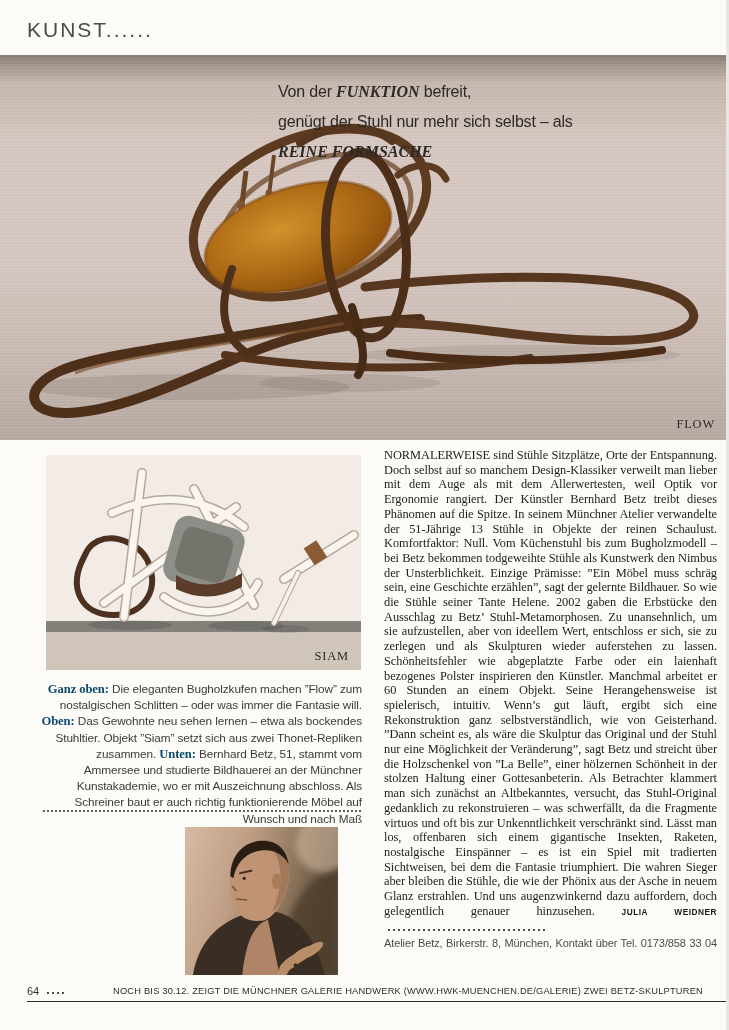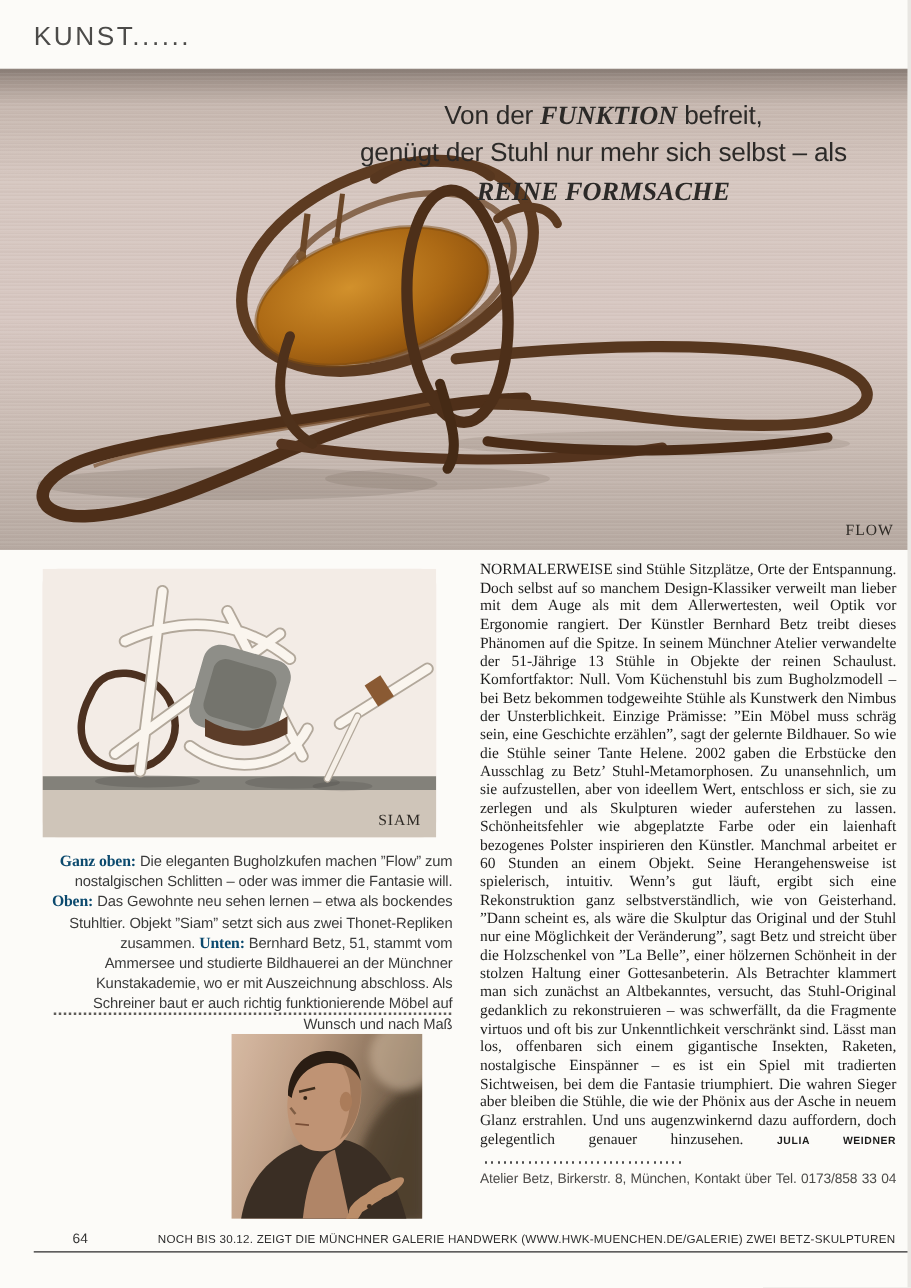--- a/index.html
+++ b/index.html
@@ -8,28 +8,28 @@
   
   .kicker{position:absolute;left:27px;top:18px;font-size:21px;letter-spacing:2px;
           color:#4c4b49;font-weight:400;}
   
   .hero{position:absolute;left:0;top:55px;width:729px;height:385px;
         background:linear-gradient(180deg,#877b74 0px,#a3958d 10px,#c6b7af 28px,
                    #d6c7c0 90px,#d7c7c1 200px,#c8bab2 300px,#b6a9a1 385px);}
   .hero .stripes{position:absolute;inset:0;
         background:repeating-linear-gradient(0deg,rgba(255,255,255,.06) 0 1px,rgba(120,100,95,.04) 1px 2px,transparent 2px 3px);}
   .hero svg{position:absolute;inset:0;}
-  .headline{position:absolute;left:288px;top:22px;color:#2c2a28;font-size:21px;
-            line-height:30px;letter-spacing:-0.2px;white-space:nowrap;text-align:center;}
+  .headline{position:absolute;left:278px;top:22px;color:#2c2a28;font-size:16px;
+            line-height:30px;letter-spacing:-0.2px;white-space:nowrap;}
   .hl-em{font-family:"Liberation Serif",serif;font-style:italic;font-weight:700;letter-spacing:0;}
   .photo-label{position:absolute;font-family:"Liberation Serif",serif;color:#2e2username:#2e2username;color:#2e2a25;
             font-size:12.5px;letter-spacing:0.8px;text-align:right;}
   .flow-label{right:14px;bottom:8px;}
   
-  .siam{position:absolute;left:34px;top:455px;width:315px;height:215px;background:#f3ece6;border-radius:13px;}
+  .siam{position:absolute;left:46px;top:455px;width:315px;height:215px;background:#f3ece6;border-radius:13px;}
   .siam svg{position:absolute;inset:0;}
   .siam-label{right:12px;bottom:6px;}
   
   .caption{position:absolute;left:40px;top:681px;width:322px;text-align:right;
            font-size:11.8px;line-height:16.2px;color:#3b3b3b;letter-spacing:-0.1px;}
   .cap-label{font-family:"Liberation Serif",serif;font-weight:700;color:#0c4a6e;font-size:12.6px;}
   .cap-rule{position:absolute;left:43px;top:810px;width:318px;border-top:2px dotted #5f5d5a;}
   
   .portrait{position:absolute;left:185px;top:827px;width:153px;height:149px;overflow:hidden;}
   
@@ -37,21 +37,21 @@
   .article p.body{margin:0;font-family:"Liberation Serif",serif;font-size:12.4px;
            line-height:14.7px;color:#1d1d1d;text-align:justify;letter-spacing:-0.05px;}
   .byline{font-family:"Liberation Sans",sans-serif;font-weight:700;font-size:8.3px;
           letter-spacing:0.5px;color:#1a1a1a;}
   .byline-leader{display:inline-block;width:158px;height:2px;margin-left:4px;
           background:repeating-linear-gradient(90deg,#4d4d4d 0 1.6px,transparent 1.6px 5px);}
   .contact{margin:3px 0 0 0;font-size:11px;color:#4c4b49;letter-spacing:-0.1px;
            text-align:justify;text-align-last:justify;}
   
   .footer{position:absolute;left:27px;top:985px;width:676px;display:flex;align-items:flex-end;}
-  .pagenum{font-size:11px;color:#333;line-height:12px;margin-left:31px;}
+  .pagenum{font-size:11px;color:#333;line-height:12px;}
   .dotfill{flex:1;height:2px;margin:0 6px 3px 8px;
           background:repeating-linear-gradient(90deg,#4d4d4d 0 1.6px,transparent 1.6px 5px);}
   .footnote{font-size:9.3px;letter-spacing:0.2px;color:#2d2d2d;white-space:nowrap;line-height:12px;margin-left:42px;}
   .footrule{position:absolute;left:27px;top:1001px;width:702px;border-top:1.5px solid #2b2b2b;}
 </style>
 </head>
 <body>
 
 <div class="page">
 

